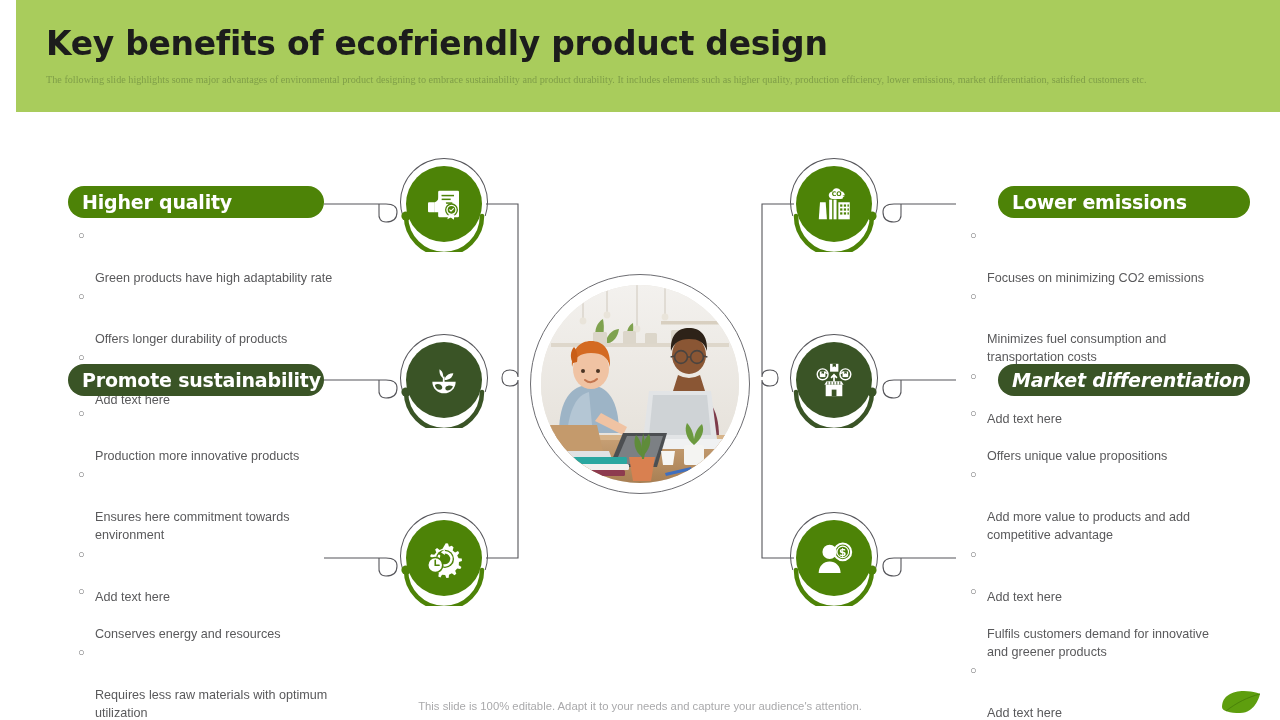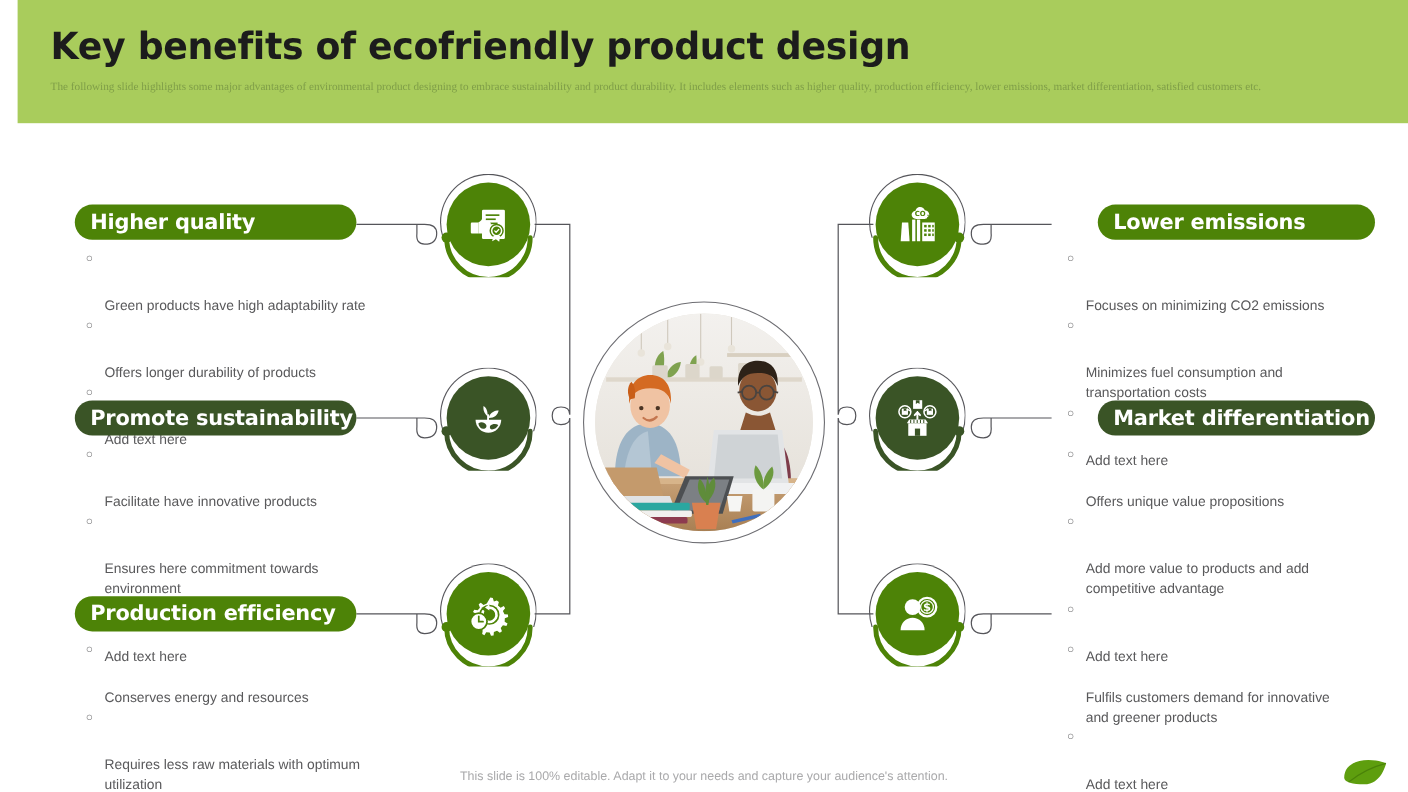--- a/index.html
+++ b/index.html
@@ -208,35 +208,32 @@
       <span class="bullet-text">Add text here</span>
     </div>
   </div>
 
   <div class="pill left" style="top:252px; background:#3a5426;">
     <span>Promote sustainability</span>
   </div>
   <div class="bullets left" style="top:292px;">
     <div class="bullet-row">
       <span class="bullet-mark">○</span>
-      <span class="bullet-text">Facilitate have innovative products</span>
+      <span class="bullet-text">Production more innovative products</span>
     </div>
     <div class="bullet-row">
       <span class="bullet-mark">○</span>
       <span class="bullet-text">Ensures here commitment towards environment</span>
     </div>
     <div class="bullet-row">
       <span class="bullet-mark">○</span>
       <span class="bullet-text">Add text here</span>
     </div>
   </div>
 
-  <div class="pill left" style="top:430px; background:#4d8307;">
-    <span>Production efficiency</span>
-  </div>
   <div class="bullets left" style="top:470px;">
     <div class="bullet-row">
       <span class="bullet-mark">○</span>
       <span class="bullet-text">Conserves energy and resources</span>
     </div>
     <div class="bullet-row">
       <span class="bullet-mark">○</span>
       <span class="bullet-text">Requires less raw materials with optimum utilization</span>
     </div>
     <div class="bullet-row">
@@ -256,21 +253,21 @@
     <div class="bullet-row">
       <span class="bullet-mark">○</span>
       <span class="bullet-text">Minimizes fuel consumption and transportation costs</span>
     </div>
     <div class="bullet-row">
       <span class="bullet-mark">○</span>
       <span class="bullet-text">Add text here</span>
     </div>
   </div>
 
-  <div class="pill right" style="top:252px; background:#3a5426;">
+  <div class="pill right" style="top:252px; background:#3a5426;font-style:italic;">
     <span>Market differentiation</span>
   </div>
   <div class="bullets right" style="top:292px;">
     <div class="bullet-row">
       <span class="bullet-mark">○</span>
       <span class="bullet-text">Offers unique value propositions</span>
     </div>
     <div class="bullet-row">
       <span class="bullet-mark">○</span>
       <span class="bullet-text">Add more value to products and add competitive advantage</span>

